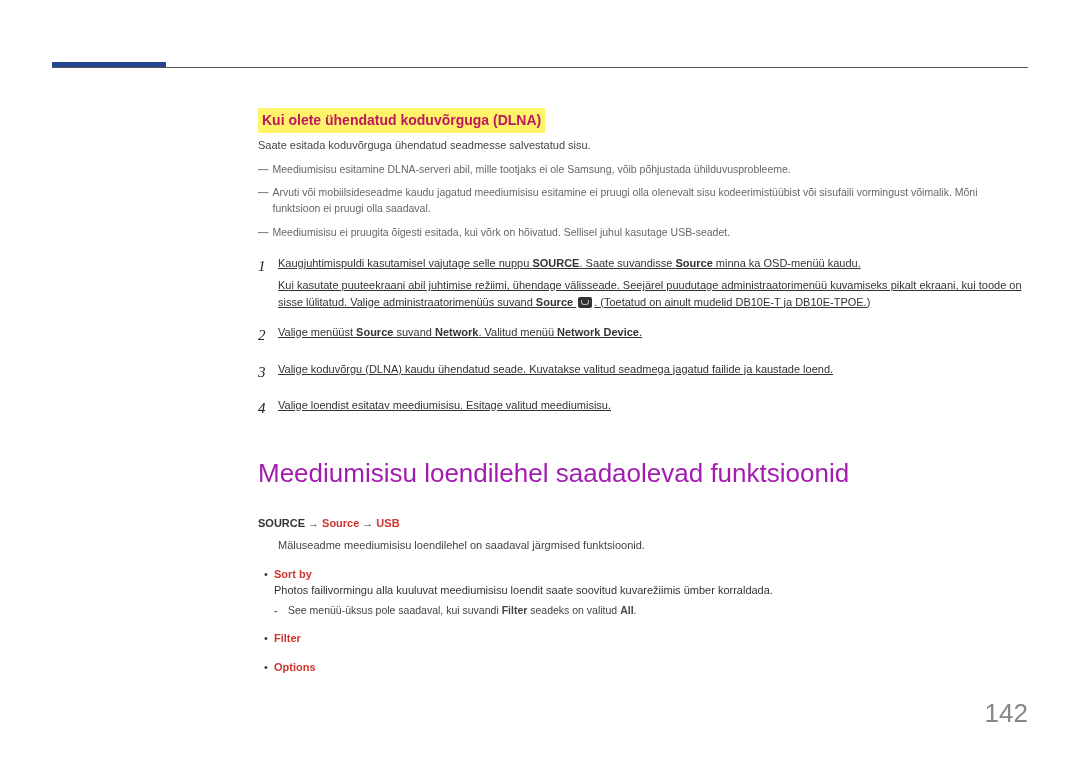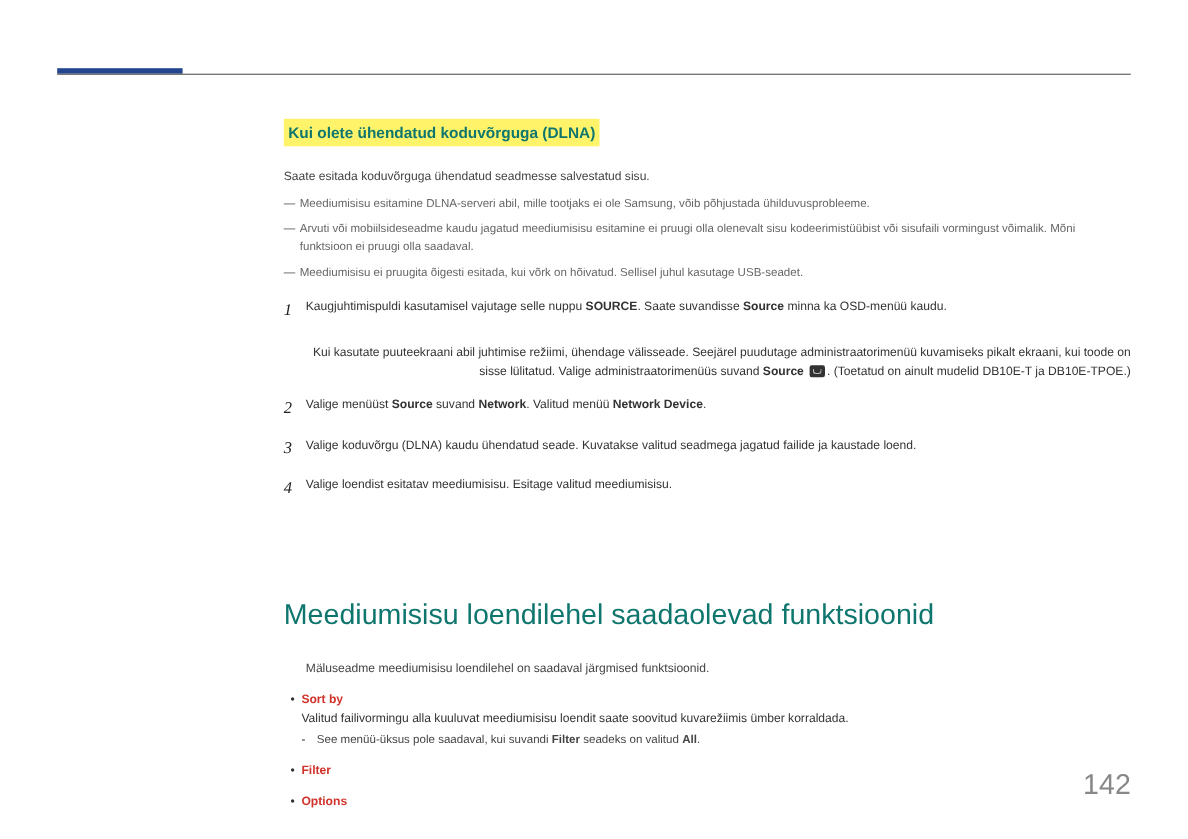--- a/index.html
+++ b/index.html
@@ -30,39 +30,39 @@
   }
   .content {
     position: absolute;
     left: 258px;
     top: 108px;
     right: 52px;
   }
   .section-title {
     display: inline-block;
     background: #fff36a;
-    color: #0f766e;
+    color: #be185d;
     font-weight: bold;
     font-size: 14px;
     padding: 2px 4px;
   }
-  .para { margin-top: 20px; color: #444; }
+  .para { margin-top: 4px; color: #444; }
   .note { margin-top: 8px; color: #666; font-size: 10.5px; display: flex; }
   .note .dash { flex: 0 0 auto; margin-right: 4px; font-weight: bold; color: #888; }
   .note .txt { flex: 1 1 auto; }
   .step { display: flex; margin-top: 14px; }
   .step-num {
     flex: 0 0 20px;
     font-size: 15px;
     font-weight: normal;
     color: #222;
     font-style: italic;
     font-family: Georgia, serif;
   }
-  .step-body { flex: 1 1 auto; }
+  .step-body { flex: 1 1 auto; text-decoration: underline; }
   .sub { margin-top: 6px; margin-left: 0; }
   .bold { font-weight: bold; }
   .red { color: #d0342c; font-weight: bold; }
   .arrow { font-weight: bold; margin: 0 3px; }
   .icon-box {
     display: inline-block;
     width: 14px; height: 11px;
     background: #333;
     border-radius: 2px;
     vertical-align: middle;
@@ -72,24 +72,24 @@
   .icon-box::after {
     content: "";
     position: absolute;
     width: 6px; height: 4px;
     border: 1px solid #bbb;
     border-top: none;
     border-radius: 0 0 3px 3px;
     left: 3px; top: 3px;
   }
   .big-title {
-    color: #0f766e;
+    color: #a21caf;
     font-size: 26px;
     font-weight: normal;
-    margin-top: 83px;
+    margin-top: 34px;
     margin-bottom: 22px;
   }
   .path-line { font-weight: bold; font-size: 11px; }
   .bullet { display: flex; margin-top: 12px; }
   .bullet .dot { flex: 0 0 16px; text-align: center; }
   .bullet .bb { flex: 1 1 auto; }
   .subdash { display: flex; margin-top: 4px; margin-left: 0; color: #444; font-size: 10.5px; }
   .subdash .dd { flex: 0 0 14px; font-weight: bold; color: #666; }
   .page-num {
     position: absolute;
@@ -122,21 +122,21 @@
     </div>
   <div class="note">
       <span class="dash">―</span>
       <span class="txt">Meediumisisu ei pruugita õigesti esitada, kui võrk on hõivatud. Sellisel juhul kasutage USB-seadet.</span>
     </div>
 
   <div class="step">
     <div class="step-num">1</div>
     <div class="step-body">
       <span>Kaugjuhtimispuldi kasutamisel vajutage selle nuppu </span><span class="bold">SOURCE</span><span>. Saate suvandisse </span><span class="bold">Source</span><span> minna ka OSD-menüü kaudu.</span>
-      <div class="sub" style="margin-top:26px;text-align:right;">
+      <div class="sub" style="margin-top:6px;">
         <span>Kui kasutate puuteekraani abil juhtimise režiimi, ühendage välisseade. Seejärel puudutage administraatorimenüü kuvamiseks pikalt ekraani, kui toode on sisse lülitatud. Valige administraatorimenüüs suvand </span><span class="bold">Source</span>
         <span class="icon-box"></span><span>. (Toetatud on ainult mudelid DB10E-T ja DB10E-TPOE.)</span>
       </div>
     </div>
   </div>
 
   <div class="step">
     <div class="step-num">2</div>
     <div class="step-body">
       <span>Valige menüüst </span><span class="bold">Source</span><span> suvand </span><span class="bold">Network</span><span>. Valitud menüü </span><span class="bold">Network Device</span><span>.</span>
@@ -148,28 +148,31 @@
     <div class="step-body">Valige koduvõrgu (DLNA) kaudu ühendatud seade. Kuvatakse valitud seadmega jagatud failide ja kaustade loend.</div>
   </div>
 
   <div class="step">
     <div class="step-num">4</div>
     <div class="step-body">Valige loendist esitatav meediumisisu. Esitage valitud meediumisisu.</div>
   </div>
 
   <div class="big-title">Meediumisisu loendilehel saadaolevad funktsioonid</div>
 
+  <div class="path-line">
+    <span>SOURCE</span><span class="arrow">→</span><span class="red">Source</span><span class="arrow">→</span><span class="red">USB</span>
+  </div>
 
   <div class="para" style="margin-top:6px;padding-left:20px;">Mäluseadme meediumisisu loendilehel on saadaval järgmised funktsioonid.</div>
 
   <div class="bullet">
     <div class="dot">•</div>
     <div class="bb">
       <span class="red">Sort by</span>
-      <div>Valitud failivormingu alla kuuluvat meediumisisu loendit saate soovitud kuvarežiimis ümber korraldada.</div>
+      <div>Photos failivormingu alla kuuluvat meediumisisu loendit saate soovitud kuvarežiimis ümber korraldada.</div>
       <div class="subdash">
         <span class="dd">-</span>
         <span>
           <span>See menüü-üksus pole saadaval, kui suvandi </span><span class="bold">Filter</span><span> seadeks on valitud </span><span class="bold">All</span><span>.</span>
         </span>
       </div>
     </div>
   </div>
 
   <div class="bullet">

